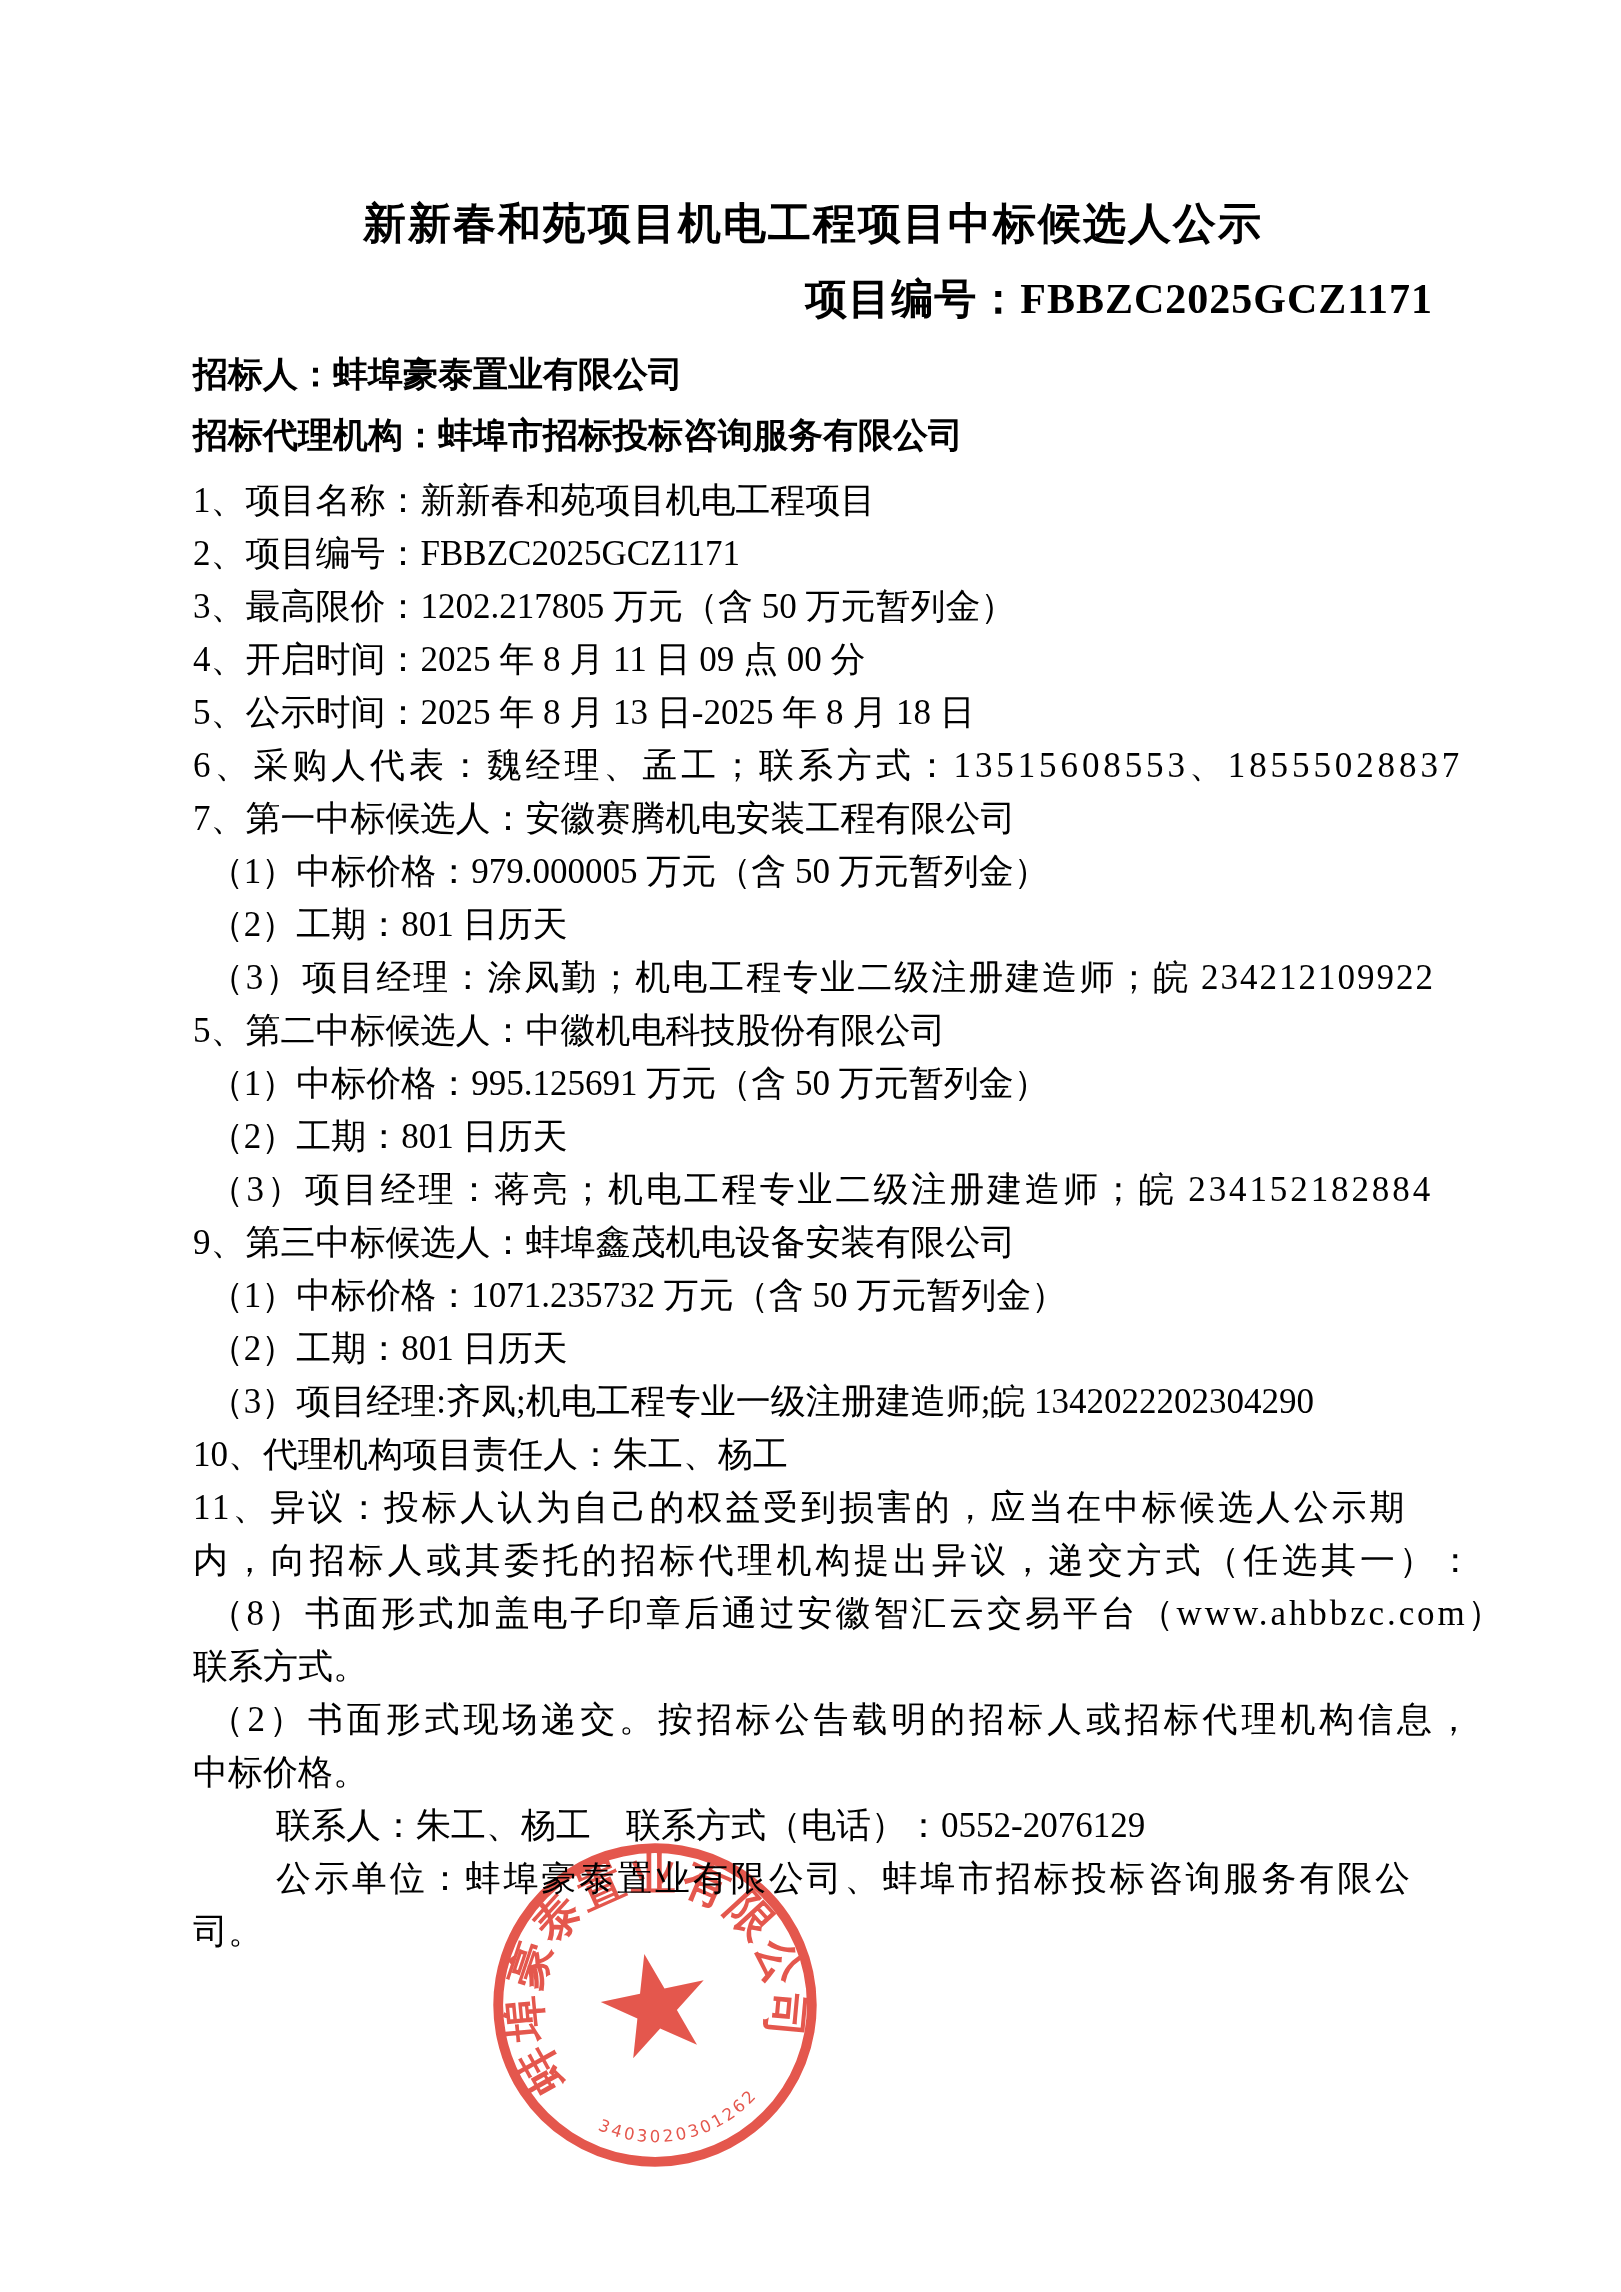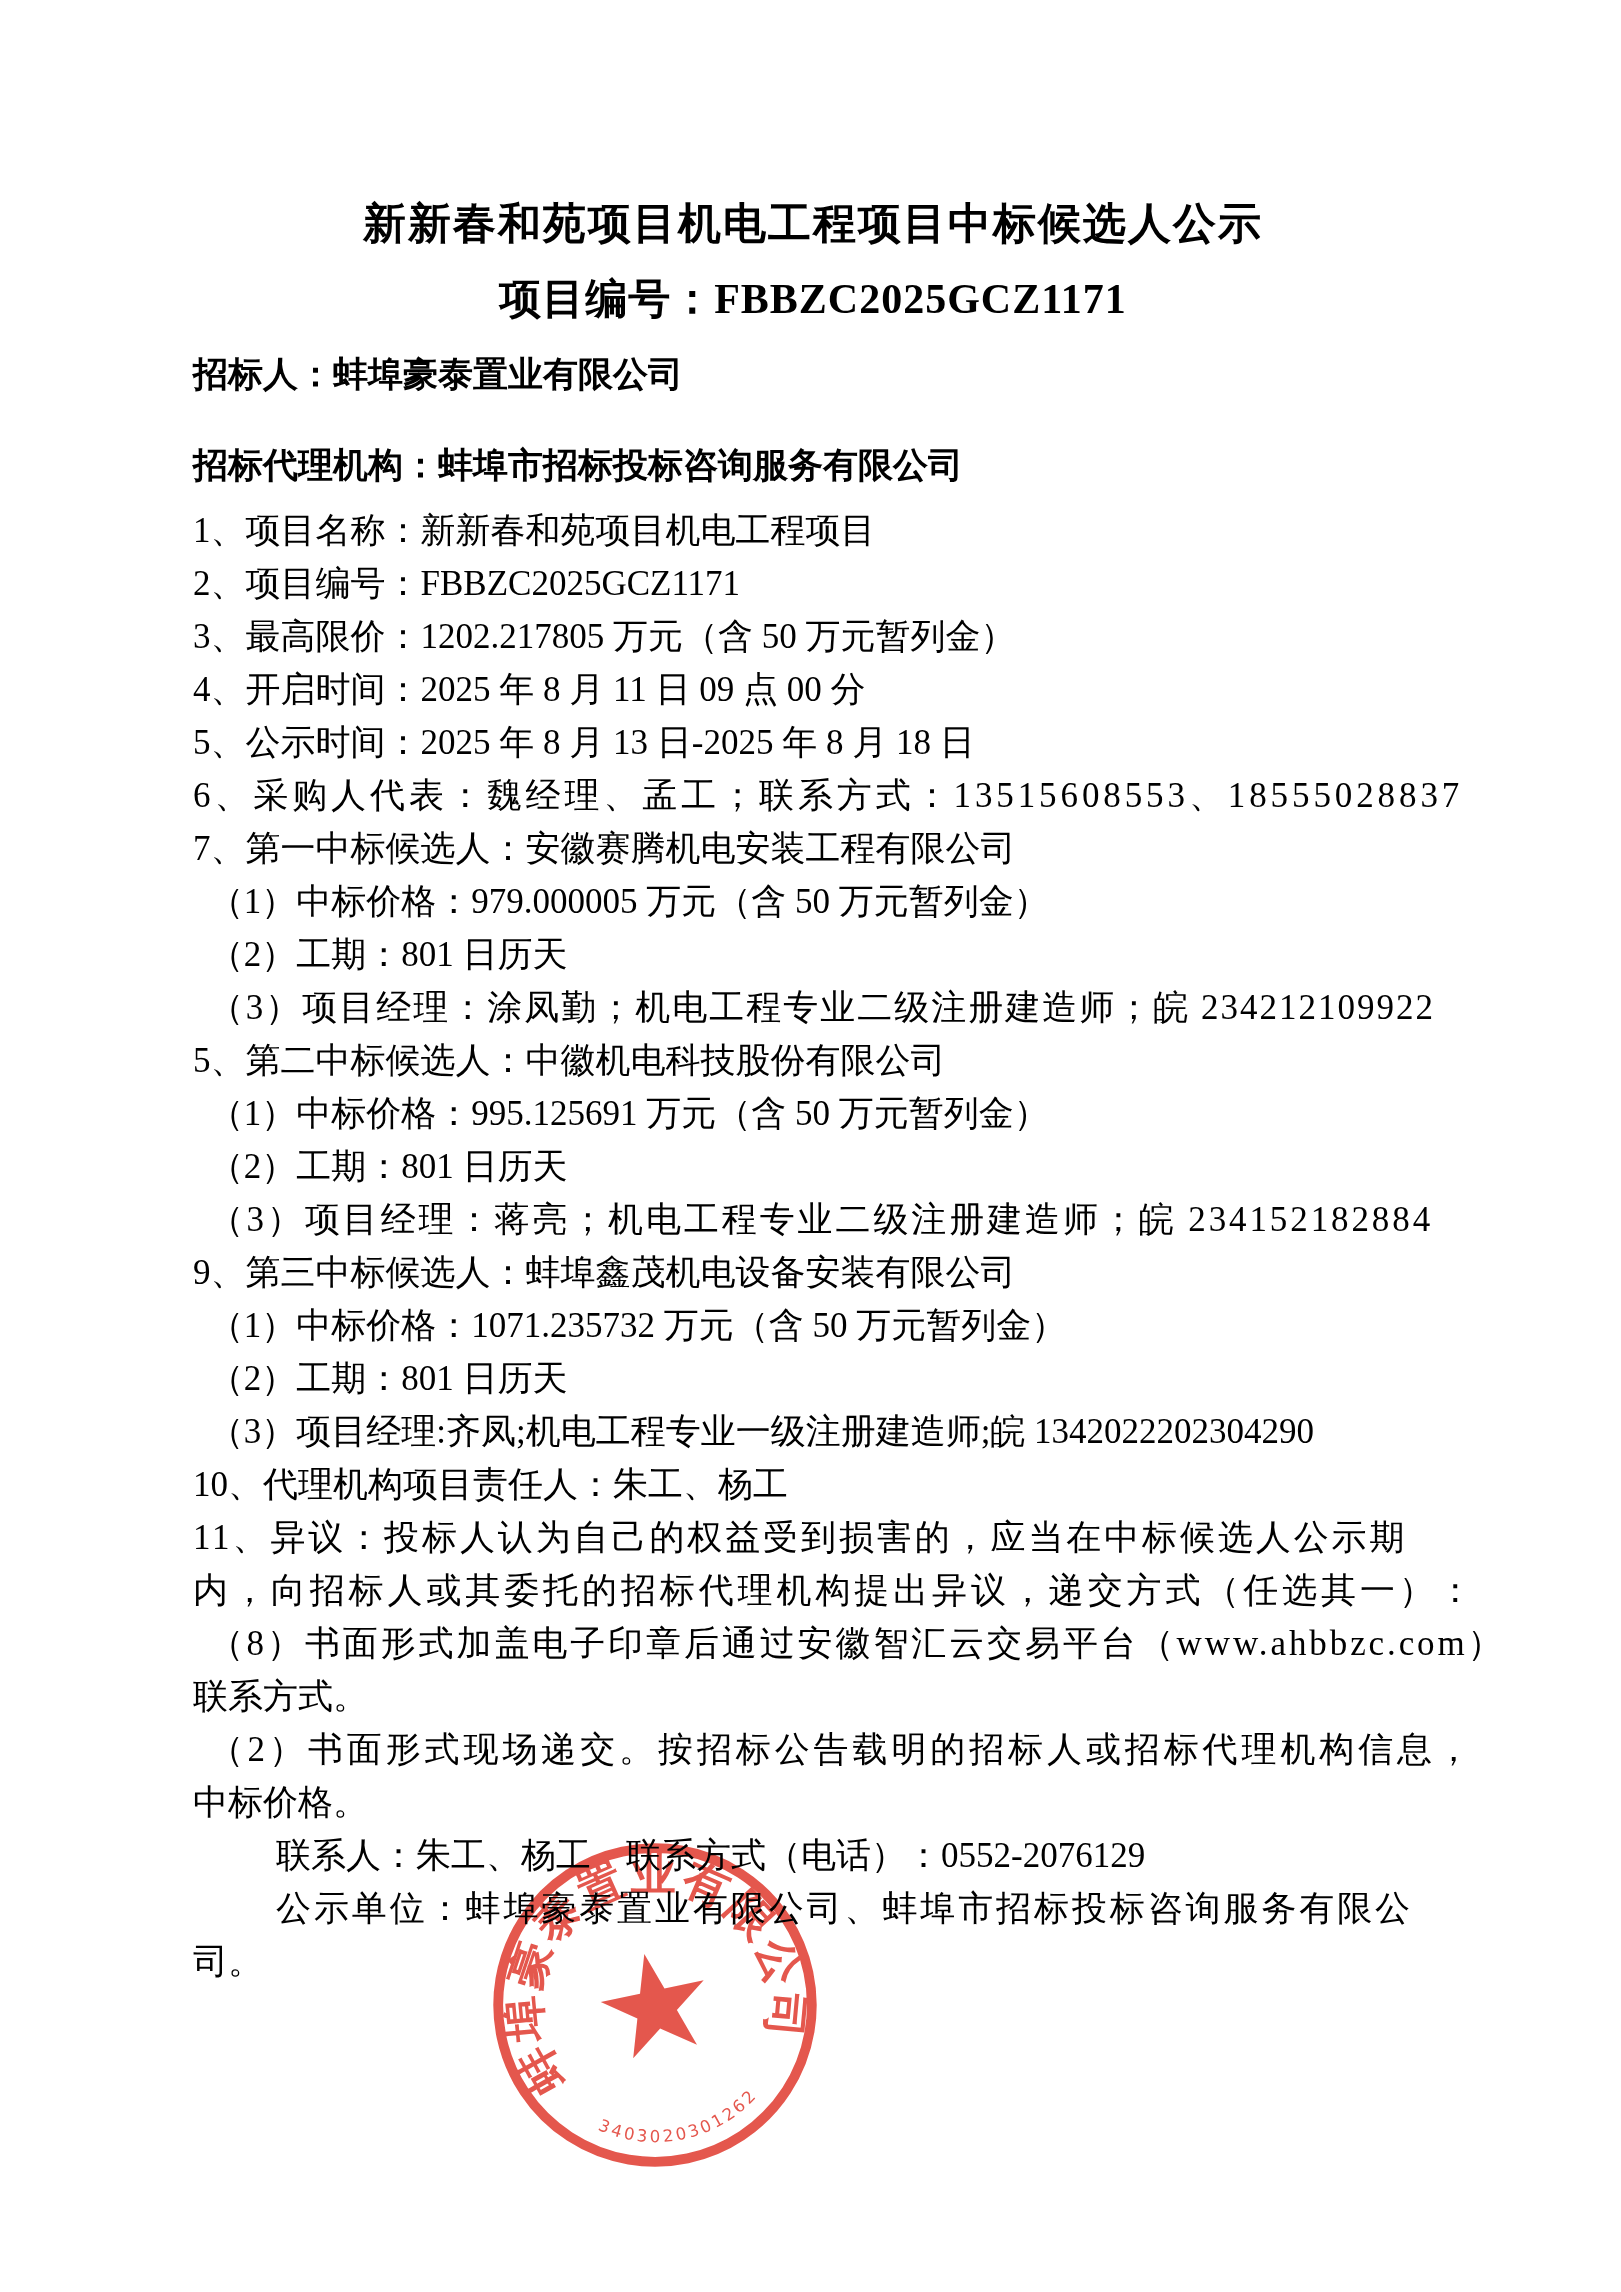--- a/index.html
+++ b/index.html
@@ -14,25 +14,25 @@
     padding:0 188px 8px 193px;
   }
   .title1{
     margin-top:196px;
     font-size:43px;line-height:55px;
     font-weight:bold;text-align:center;letter-spacing:2px;
   }
   .title2{
     margin-top:20.6px;
     font-size:42px;line-height:55px;
-    font-weight:bold;text-align:center;letter-spacing:1px;
+    font-weight:bold;text-align:right;letter-spacing:1px;
   }
   .lead{font-size:35px;line-height:53px;font-weight:bold;}
   .lead1{margin-top:21px;}
-  .lead2{margin-top:38px;}
+  .lead2{margin-top:8px;}
   .body{margin-top:12.7px;}
   .ln{font-size:35px;line-height:53px;white-space:nowrap;}
   .indent1{padding-left:15.7px;}
   .indent2{padding-left:83px;}
   .j2{letter-spacing:2px;}
   .j3{letter-spacing:2.9px;}
   .j4{letter-spacing:3.9px;}
   .stamp{
     position:absolute;
     left:459px;top:1809px;

